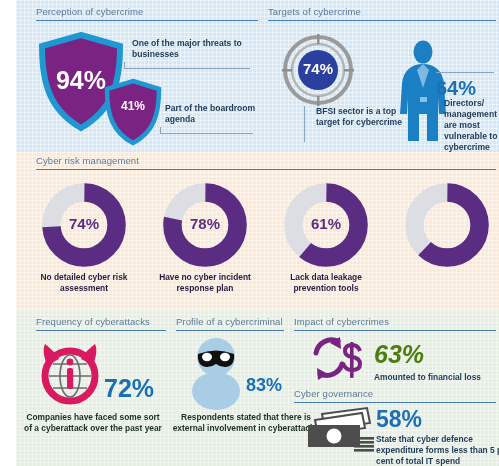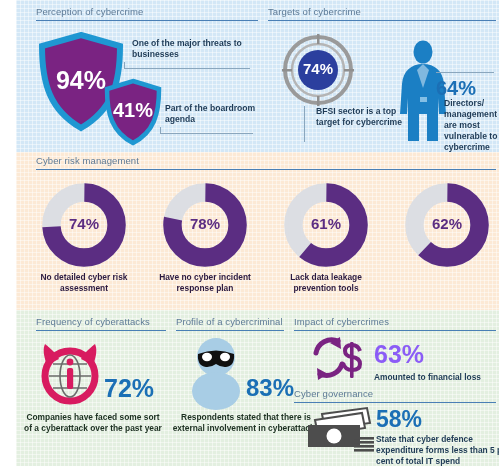--- a/index.html
+++ b/index.html
@@ -52,21 +52,21 @@
   .donut{position:absolute;}
   .donut svg{display:block;}
   .donut .val{position:absolute;left:0;right:0;top:33px;text-align:center;
               color:#5b2d82;font-weight:bold;font-size:15px;}
   .donut-cap{position:absolute;width:116px;text-align:center;
              font-size:8.4px;font-weight:bold;color:#2b1a40;line-height:1.3;}
 
   
   .bignum{position:absolute;font-weight:bold;line-height:1;}
   .blue{color:#1b6fb5;}
-  .crimson{color:#8b5cf6;}
+  .crimson{color:#4d7c0f;font-style:italic;}
   .statcap{position:absolute;font-size:8.4px;font-weight:bold;color:#1f3b56;line-height:1.3;}
   .greencap{position:absolute;font-size:8.4px;font-weight:bold;color:#1b2f20;line-height:1.35;text-align:center;}
 
   .icon{position:absolute;}
 </style>
 </head>
 <body>
 
 <div class="page">
 
@@ -88,21 +88,21 @@
 
   <div class="callout" style="left:108px;top:38px;width:128px;">One of the major threats to businesses</div>
   <div class="lead lead-h" style="left:108px;top:68px;width:126px;"></div>
   <div class="lead lead-v" style="left:108px;top:62px;height:7px;"></div>
 
   <div class="shield-wrap" style="left:88px;top:78px;">
     <div class="shield" style="width:58px;height:68px;">
       <svg width="58" height="68" viewBox="0 0 58 68">
         <path d="M29 3 L55 11 C55 36 50 54 29 65 C8 54 3 36 3 11 Z" fill="#7a2382" stroke="#1f97d2" stroke-width="4.5"></path>
       </svg>
-      <div class="val" style="top:22px;font-size:20px;">41%</div>
+      <div class="val" style="top:22px;font-size:12px;">41%</div>
     </div>
   </div>
 
   <div class="callout" style="left:141px;top:103px;width:95px;">Part of the boardroom agenda</div>
   <div class="lead lead-h" style="left:144px;top:133px;width:93px;"></div>
   <div class="lead lead-v" style="left:144px;top:127px;height:7px;"></div>
 
   <div class="sec" style="left:252px;top:6px;width:228px;">
     <div class="sec-title">Targets of cybercrime</div>
     <div class="sec-rule"></div>
@@ -169,21 +169,20 @@
     </svg>
     <div class="val">61%</div>
   </div>
   <div class="donut-cap" style="left:252px;top:272px;">Lack data leakage prevention tools</div>
 
   <div class="donut" style="left:388px;top:182px;width:86px;height:86px;">
     <svg width="86" height="86" viewBox="0 0 42 42">
       <circle cx="21" cy="21" r="15.9" fill="none" stroke="#dcdee3" stroke-width="9"></circle>
       <circle cx="21" cy="21" r="15.9" fill="none" stroke="#5b2d82" stroke-width="9" stroke-dasharray="62 38" stroke-dashoffset="25"></circle>
     </svg>
-    <div class="val">62%</div>
   </div>
 
   <div class="band band-green"></div>
 
   <div class="sec" style="left:20px;top:316px;width:130px;">
     <div class="sec-title">Frequency of cyberattacks</div>
     <div class="sec-rule"></div>
   </div>
 
   <div class="icon" style="left:18px;top:335px;width:72px;height:72px;">
@@ -213,21 +212,21 @@
 
   <div class="icon" style="left:168px;top:336px;width:64px;height:74px;">
     <svg width="64" height="74" viewBox="0 0 64 74">
       <circle cx="32" cy="21" r="19" fill="#a8cde5"></circle>
       <ellipse cx="32" cy="55" rx="24" ry="19" fill="#a8cde5"></ellipse>
       <path d="M14 18 q18 -7 36 0 q1 12 -8 13 q-5 .5 -10 -3 q-5 3.5 -10 3 q-9 -1 -8 -13 Z" fill="#101010"></path>
       <ellipse cx="23" cy="21" rx="5" ry="4.2" fill="#ffffff"></ellipse>
       <ellipse cx="41" cy="21" rx="5" ry="4.2" fill="#ffffff"></ellipse>
     </svg>
   </div>
-  <div class="bignum blue" style="left:230px;top:376px;font-size:24px;">83%</div>
+  <div class="bignum blue" style="left:230px;top:376px;font-size:18px;">83%</div>
   <div class="greencap" style="left:156px;top:412px;width:148px;">Respondents stated that there is external involvement in cyberattacks</div>
 
   <div class="sec" style="left:278px;top:316px;width:202px;">
     <div class="sec-title">Impact of cybercrimes</div>
     <div class="sec-rule"></div>
   </div>
 
   <div class="icon" style="left:292px;top:334px;width:62px;height:50px;">
     <svg width="62" height="50" viewBox="0 0 62 50">
       <g fill="none" stroke="#7a2382" stroke-width="5" stroke-linecap="round">

